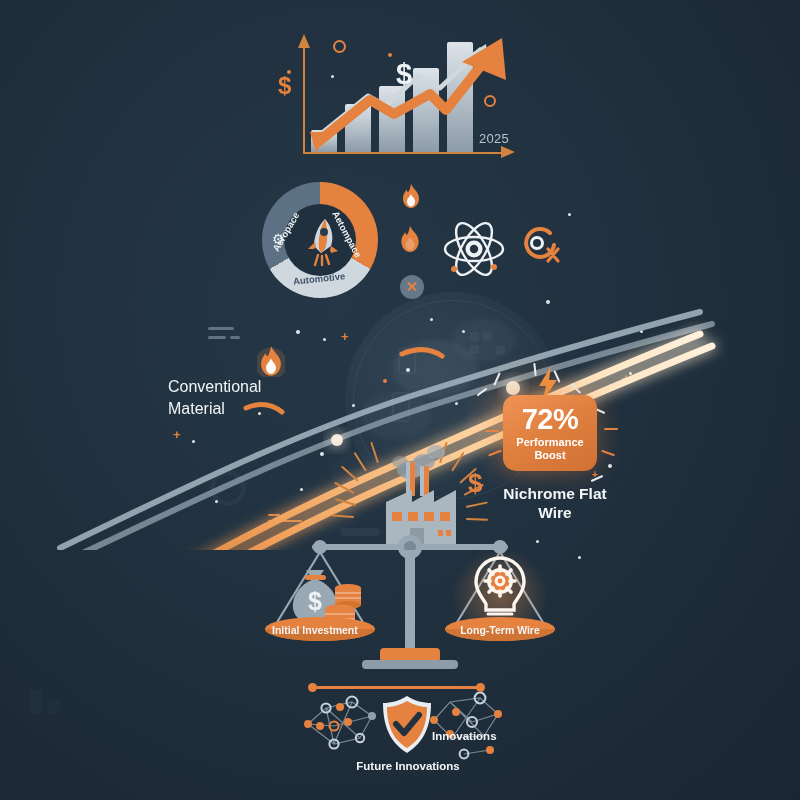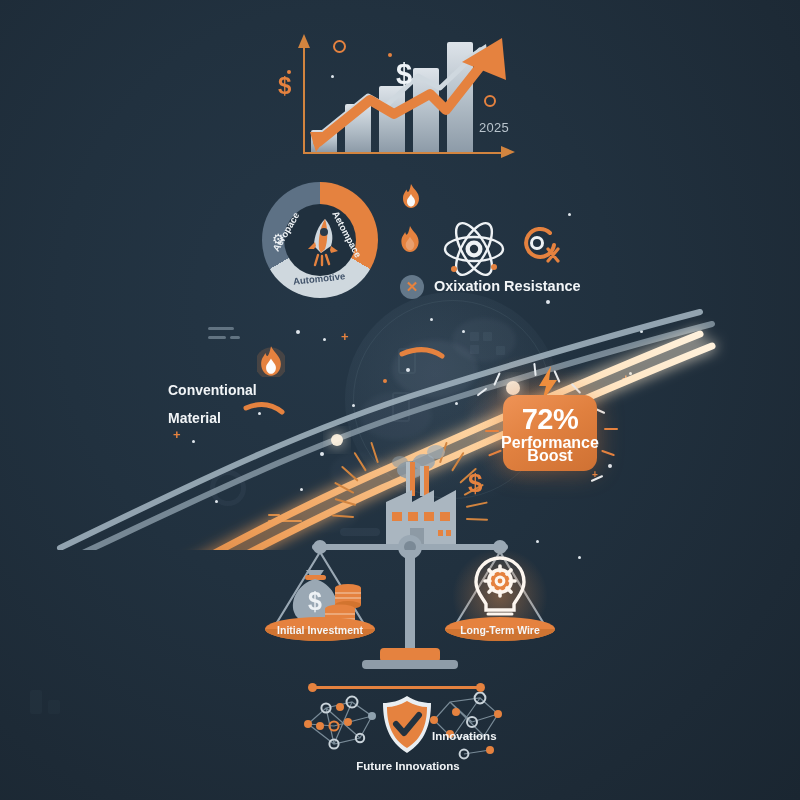--- a/index.html
+++ b/index.html
@@ -28,21 +28,21 @@
 
   .dash{position:absolute;height:3px;border-radius:2px;background:rgba(176,192,206,.45);}
 
   
   .axis-v{position:absolute;left:303px;top:44px;width:2px;height:110px;background:#d2843f;}
   .axis-h{position:absolute;left:303px;top:152px;width:200px;height:2px;background:#d2843f;}
   .bar{position:absolute;bottom:0;border-radius:2px 2px 0 0;
     background:linear-gradient(180deg,#dde3e9 0%,#b9c4cd 45%,#8d9ba8 100%);}
   .barwrap{position:absolute;left:303px;top:40px;width:190px;height:112px;}
 
-  .yr2025{position:absolute;left:479px;top:120px;font-size:13px;color:#b9c4cd;letter-spacing:.3px;}
+  .yr2025{position:absolute;left:479px;top:131px;font-size:13px;color:#b9c4cd;letter-spacing:.3px;}
 
   .dsign{position:absolute;color:#e5823f;font-weight:bold;}
   .dsign-w{position:absolute;color:#eef3f7;font-weight:bold;}
 
   .ring{position:absolute;border-radius:50%;border:2px solid #e5823f;}
 
   
   .donut{position:absolute;left:262px;top:182px;width:116px;height:116px;border-radius:50%;
     background:conic-gradient(
       #e5823f 0deg 120deg,
@@ -61,25 +61,25 @@
 
   
   .wires{position:absolute;left:0;top:290px;width:800px;height:260px;}
 
   
   .badge{position:absolute;left:503px;top:395px;width:94px;height:76px;border-radius:13px;
     background:linear-gradient(150deg,#ef9356 0%,#e0803f 48%,#cf7133 100%);
     box-shadow:0 0 26px rgba(230,132,66,.40);
     display:flex;flex-direction:column;align-items:center;justify-content:center;}
   .badge-pct{color:#fff;font-size:29px;font-weight:bold;line-height:30px;letter-spacing:-.5px;}
-  .badge-sub{color:#fff;font-size:16px;font-weight:bold;line-height:13px;text-align:center;margin-top:2px;}
+  .badge-sub{color:#fff;font-size:11px;font-weight:bold;line-height:13px;text-align:center;margin-top:2px;}
   .wire-lbl{position:absolute;left:495px;top:484px;width:120px;text-align:center;
     color:#f2f5f7;font-size:15.5px;font-weight:bold;line-height:19px;}
   .conv-lbl{position:absolute;left:168px;top:376px;width:140px;
-    color:#f2f5f7;font-size:14px;font-weight:bold;line-height:28px;}
+    color:#f2f5f7;font-size:16px;font-weight:normal;line-height:22px;}
 
   .spark{position:absolute;background:#e9eef2;border-radius:1px;}
   .spark-o{position:absolute;background:#e5823f;border-radius:1px;}
 
   
   .ray{position:absolute;height:2px;background:#d2843f;border-radius:1px;transform-origin:0 50%;}
 
   
   .pan-lbl{position:absolute;color:#f5f7f9;font-size:10.5px;font-weight:bold;white-space:nowrap;}
 
@@ -236,21 +236,20 @@
       <circle cx="52" cy="48" r="3" fill="#e5823f"></circle>
     </svg>
 
     <svg class="abs" style="left:128px;top:48px;" width="46" height="44" viewBox="0 0 46 44">
       <path d="M32,10 A14,14 0 1 0 36,22" fill="none" stroke="#e5823f" stroke-width="4" stroke-linecap="round"></path>
       <circle cx="19" cy="20" r="5.5" fill="none" stroke="#eef2f5" stroke-width="3"></circle>
       <path d="M30,26 L40,38 M40,26 L30,38" stroke="#e5823f" stroke-width="3.2" stroke-linecap="round"></path>
     </svg>
 
     <div class="xcircle" style="left:10px;top:100px;">✕</div>
-    <div class="feat-txt" style="left:44px;top:102px;width:230px;">Oxixation Resistance</div>
   </div>
 
   <svg class="wires" viewBox="0 0 800 260" preserveAspectRatio="none">
     <defs>
       <linearGradient id="hotg" x1="0" y1="1" x2="1" y2="0">
         <stop offset="0%" stop-color="#b85c1e"></stop>
         <stop offset="35%" stop-color="#f0a15c"></stop>
         <stop offset="70%" stop-color="#ffd9a8"></stop>
         <stop offset="100%" stop-color="#fff1dc"></stop>
       </linearGradient>
@@ -304,20 +303,21 @@
 
   <svg class="abs" style="left:535px;top:366px;" width="26" height="36" viewBox="0 0 26 36">
     <polygon points="16,0 4,20 11,20 7,36 22,14 14,14" fill="#ef8f3e"></polygon>
   </svg>
 
   <div class="badge">
     <div class="badge-pct">72%</div>
     <div class="badge-sub">Performance Boost</div>
   </div>
 
+  <div class="wire-lbl">Nichrome Flat Wire</div>
 
   <div class="abs" style="left:340px;top:440px;width:180px;height:120px;">
 
     <div class="ray" style="left:16px;top:64px;width:22px;transform:rotate(196deg);"></div>
     <div class="ray" style="left:14px;top:52px;width:22px;transform:rotate(208deg);"></div>
     <div class="ray" style="left:18px;top:40px;width:22px;transform:rotate(222deg);"></div>
     <div class="ray" style="left:26px;top:30px;width:22px;transform:rotate(238deg);"></div>
     <div class="ray" style="left:38px;top:22px;width:22px;transform:rotate(252deg);"></div>
     <div class="ray" style="left:14px;top:76px;width:22px;transform:rotate(184deg);"></div>
     <div class="ray" style="left:100px;top:22px;width:22px;transform:rotate(-72deg);"></div>
@@ -394,21 +394,21 @@
           <line x1="45" y1="52" x2="75" y2="52"></line>
             <line x1="45" y1="57" x2="75" y2="57"></line>
         </g>
       </g>
     </svg>
 
     <svg class="abs" style="left:14px;top:86px;" width="112" height="26" viewBox="0 0 112 26">
       <ellipse cx="56" cy="13" rx="55" ry="12" fill="#e5823f"></ellipse>
       <path d="M1,13 A55,12 0 0 0 111,13 Z" fill="#cf7432"></path>
     </svg>
-    <div class="pan-lbl" style="left:22px;top:94px;width:96px;text-align:center;">Initial Investment</div>
+    <div class="pan-lbl" style="left:22px;top:94px;width:96px;">Initial Investment</div>
 
     <div class="glow-soft" style="left:196px;top:18px;width:108px;height:96px;background:radial-gradient(circle,rgba(240,150,80,.40),rgba(240,150,80,0) 66%);"></div>
     <svg class="abs" style="left:218px;top:24px;" width="64" height="76" viewBox="0 0 64 76">
       <path d="M32,4 C18,4 8,15 8,28 C8,38 15,44 18,50 L18,56 L46,56 L46,50 C49,44 56,38 56,28 C56,15 46,4 32,4 Z" fill="none" stroke="#fdf6ef" stroke-width="3.4"></path>
       <g stroke="#fdf6ef" stroke-width="3" stroke-linecap="round">
         <line x1="20" y1="60" x2="44" y2="60"></line>
         <line x1="21" y1="66" x2="43" y2="66"></line>
       </g>
       <path d="M26,70 L38,70 L34,76 L30,76 Z" fill="#fdf6ef"></path>
       <g fill="#fdf6ef">

